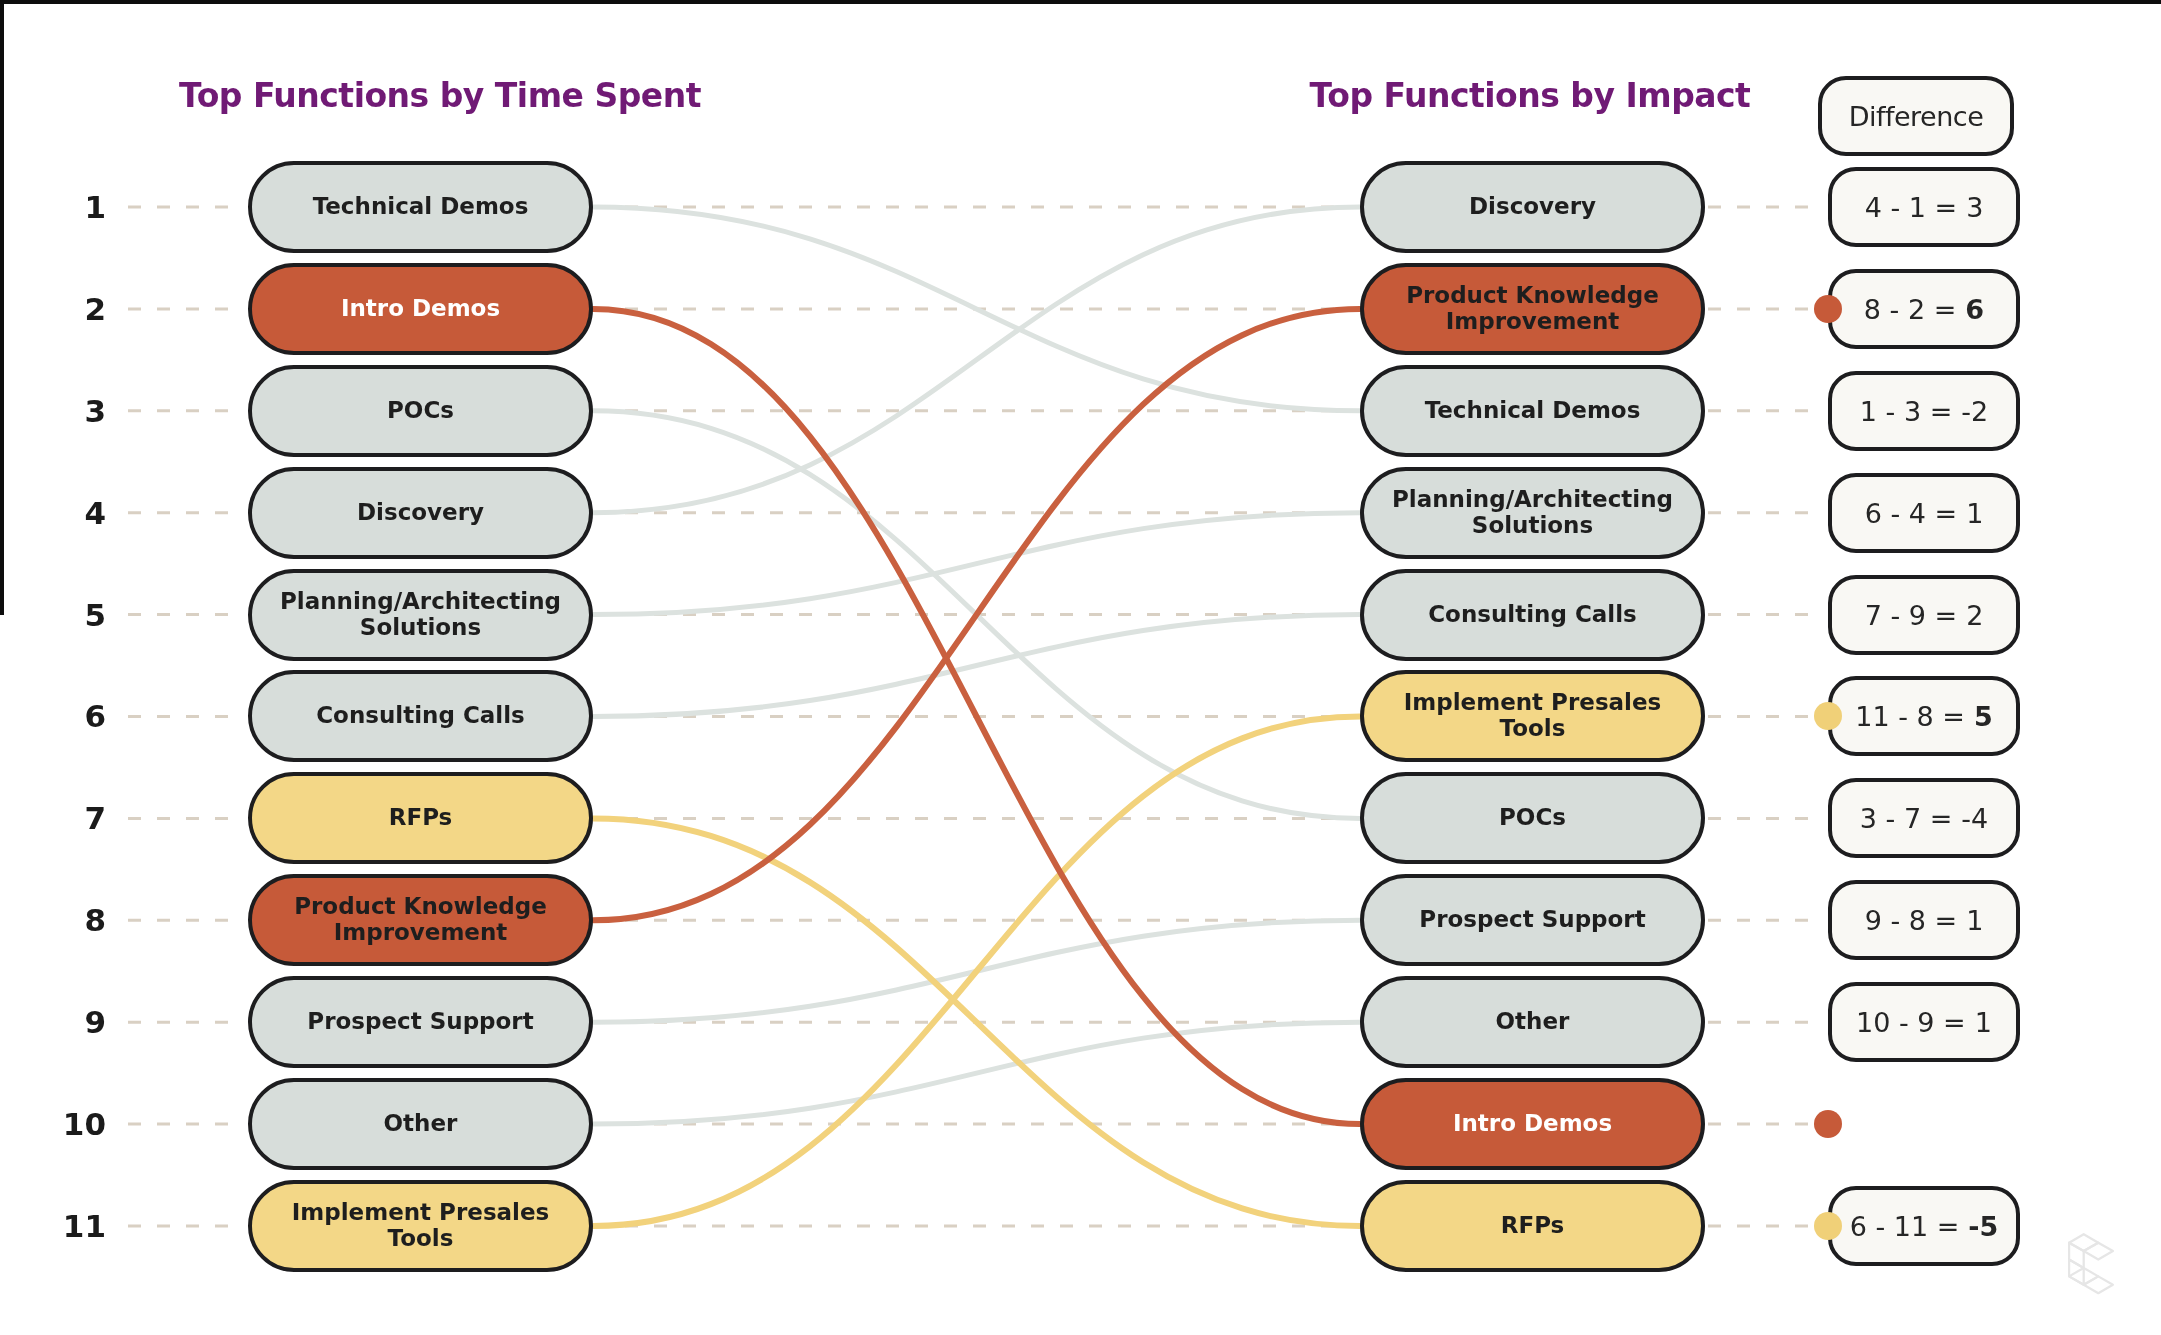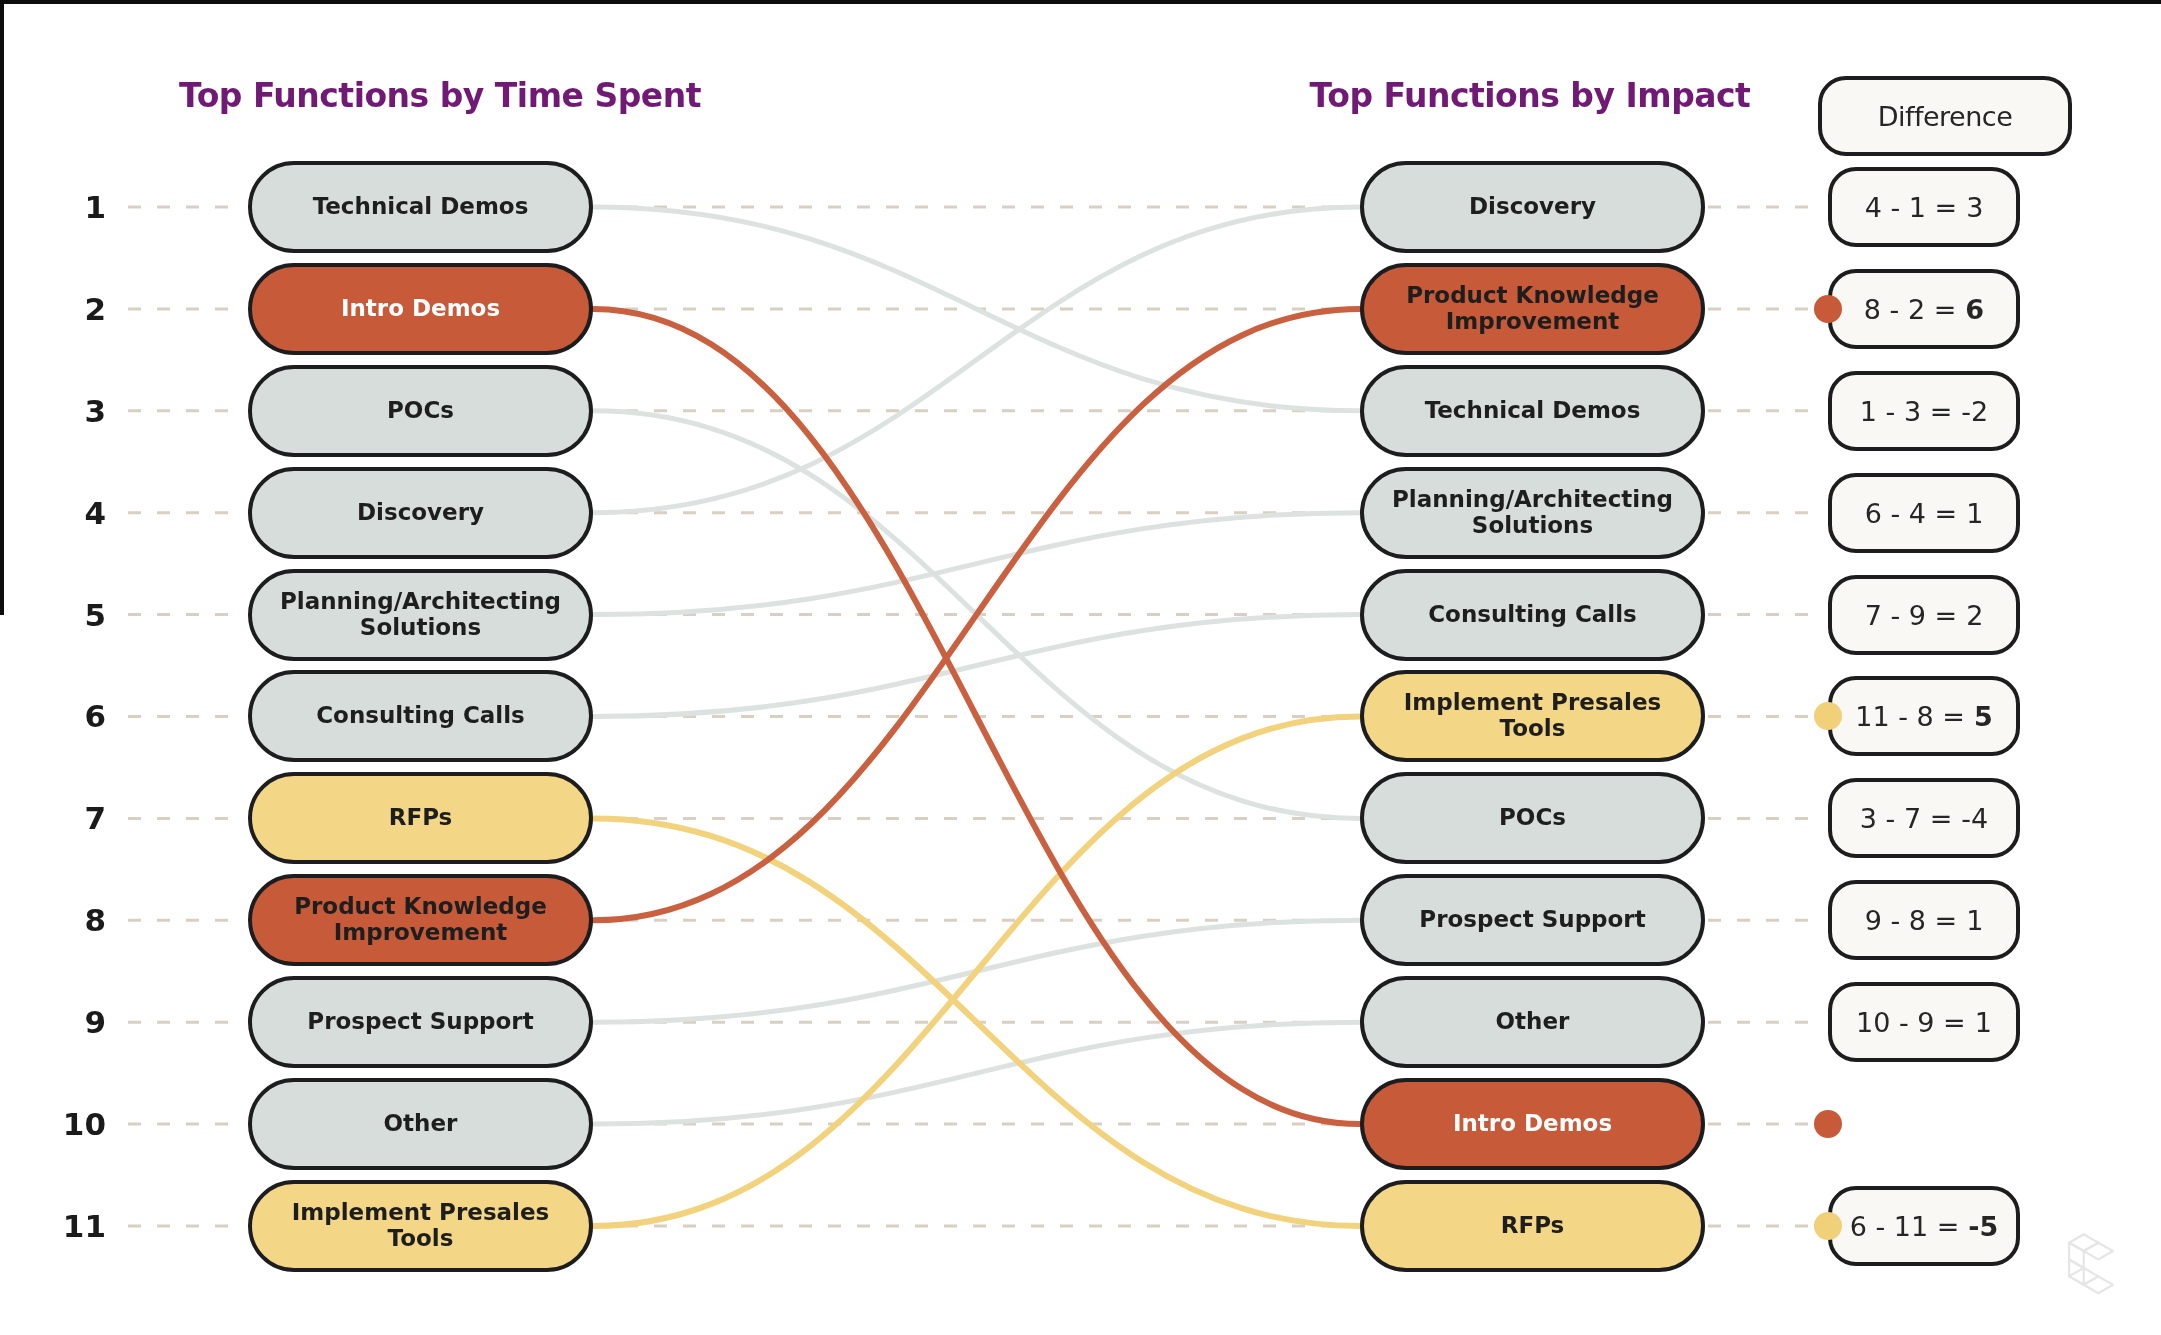--- a/index.html
+++ b/index.html
@@ -7,21 +7,21 @@
     position:relative;width:2161px;height:1335px;background:#ffffff;overflow:hidden;
     font-family:"DejaVu Sans","Liberation Sans",sans-serif;
   }
   .frame-top{position:absolute;top:0;left:0;width:2161px;height:4px;background:#0d0d0d;}
   .frame-left{position:absolute;top:0;left:0;width:4px;height:615px;background:#0d0d0d;}
 
   .hdr{position:absolute;top:76px;font-size:33px;font-weight:700;color:#701a75;
        text-align:center;letter-spacing:-0.5px;white-space:nowrap;}
   .hdr.left{left:140px;width:600px;}
   .hdr.right{left:1230px;width:600px;}
-  .hdr.diff{left:1818px;width:254px;}
+  .hdr.diff{left:1818px;width:196px;}
 
   svg.links{position:absolute;top:0;left:0;z-index:1;}
   .dashline{stroke:#d9d0c3;stroke-width:3;fill:none;stroke-dasharray:13 16;}
   .curve{fill:none;stroke-linecap:round;}
   .curve.gray{stroke:#dce2df;stroke-width:5;}
   .curve.yellow{stroke:#f2d27c;stroke-width:6;}
   .curve.orange{stroke:#c9603f;stroke-width:6;}
 
   .num{position:absolute;left:26px;width:80px;text-align:right;font-weight:700;
        font-size:31px;line-height:42px;color:#1b1b1b;z-index:2;}

